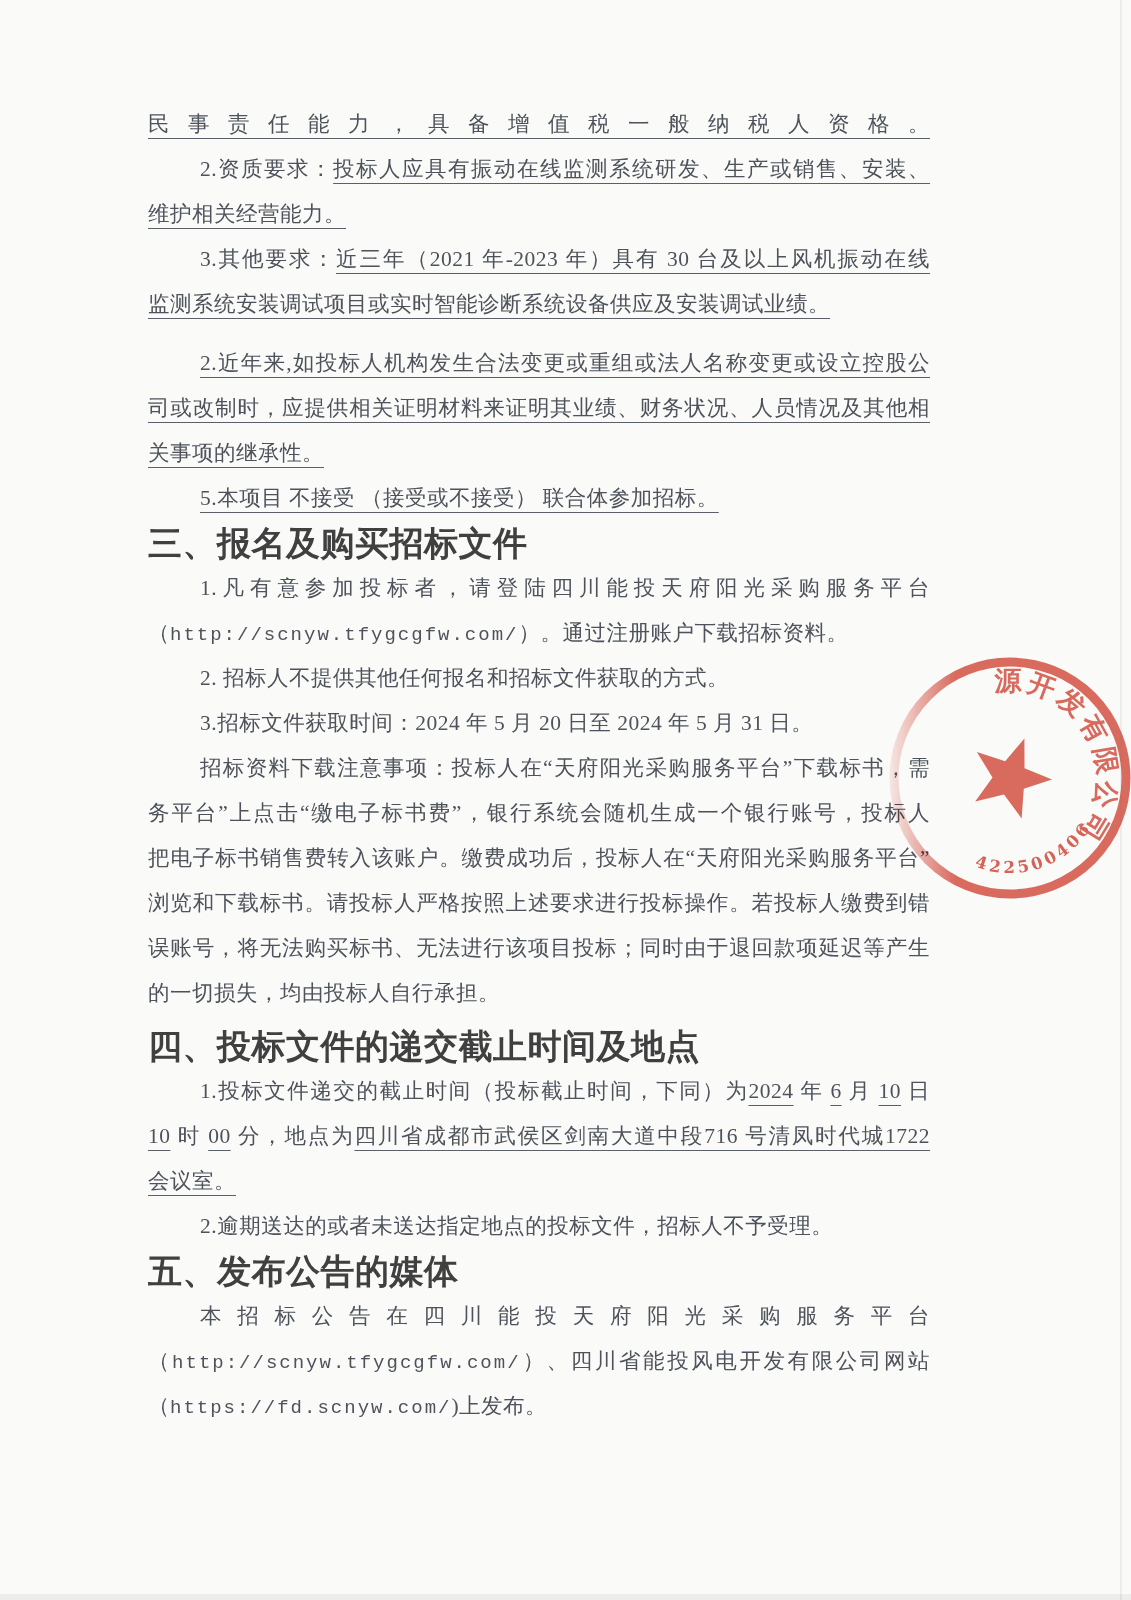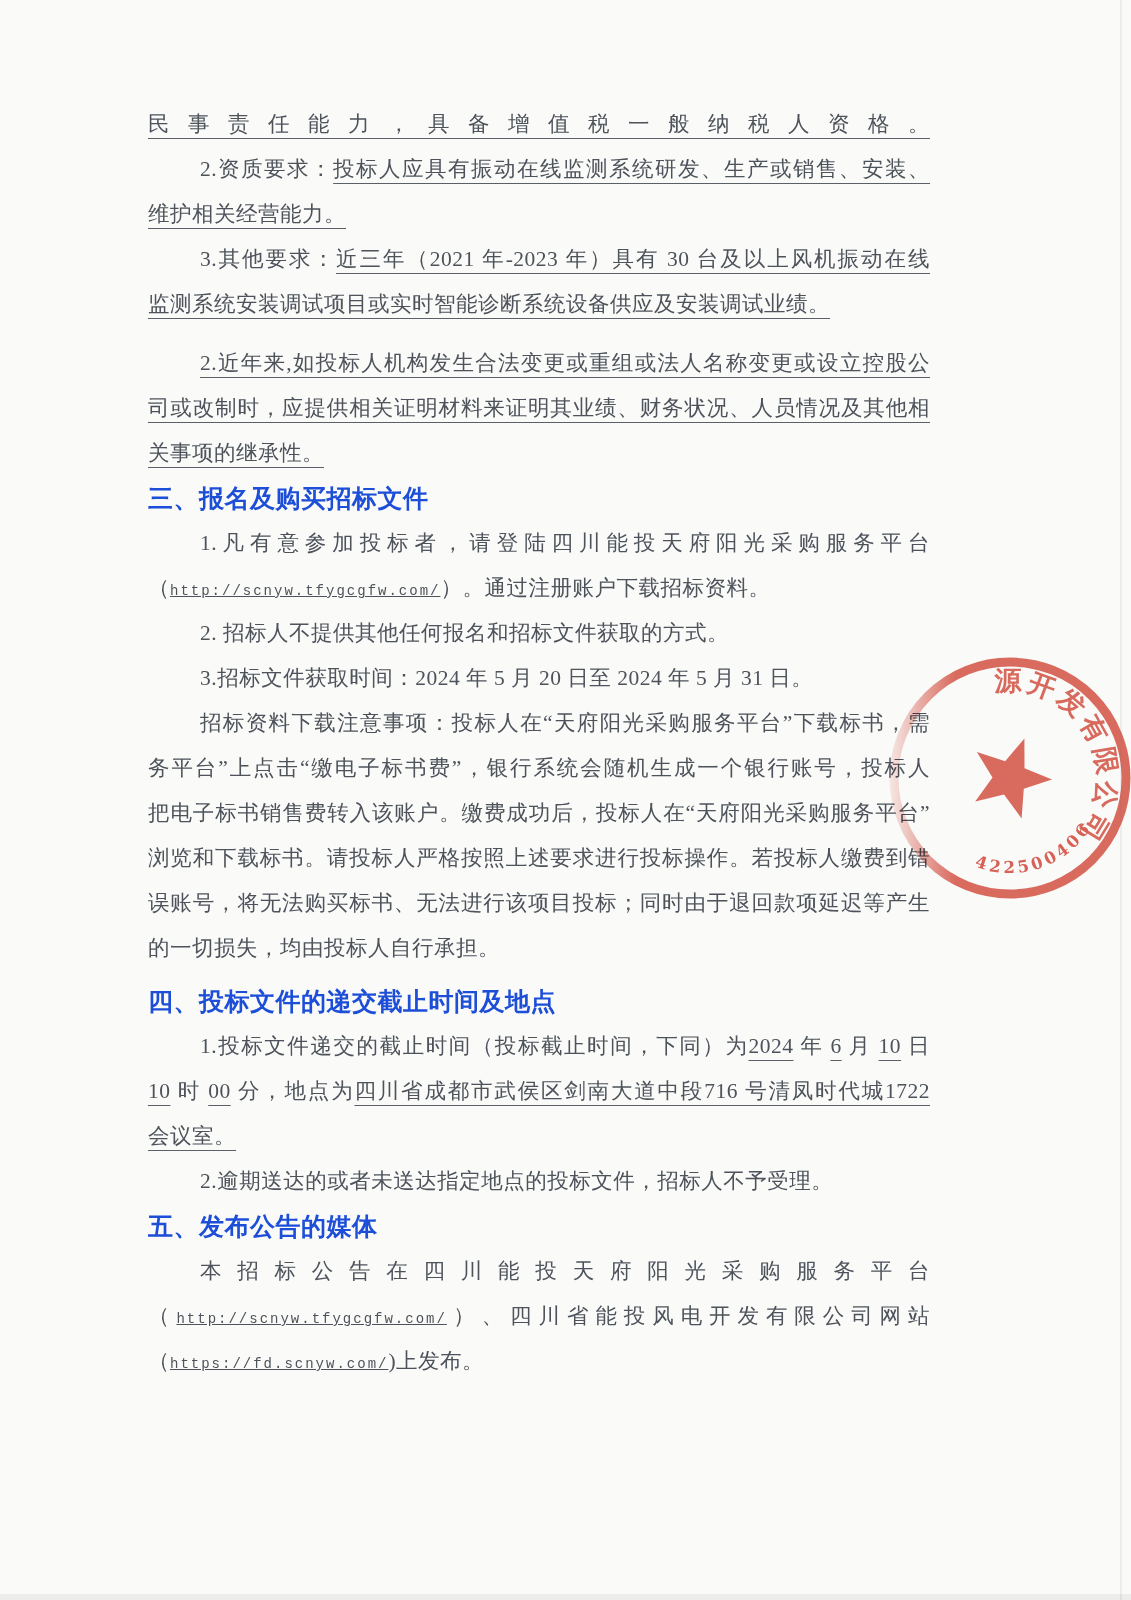--- a/index.html
+++ b/index.html
@@ -27,29 +27,28 @@
   .ind{ padding-left:52px; }
   .u{
     text-decoration:underline;
     text-underline-offset:7px;
     text-decoration-thickness:1.2px;
     text-decoration-color:#5a5f68;
   }
   .h{
     font-family:"Liberation Sans","DejaVu Sans",sans-serif;
     font-weight:700;
-    font-size:25px;
-    color:#1d4ed8;
+    font-size:34px;
+    color:#404040;
     letter-spacing:0.5px;
   }
   .mono{
     font-family:"Liberation Mono","DejaVu Sans Mono",monospace;
-    font-size:14px;
+    font-size:19px;
     letter-spacing:2px;
-    text-decoration:underline;
   }
   .mt14{ margin-top:14px; }
   .mt8{ margin-top:8px; }
   .mt4{ margin-top:0; }
   .stamp{
     position:absolute;
     left:880px; top:600px;
     width:251px; height:330px;
     mix-blend-mode:multiply;
     opacity:0.92;
@@ -92,20 +91,21 @@
   <div class="line j ind"><span>2.资质要求：</span><span class="u">投标人应具有振动在线监测系统研发、生产或销售、安装、</span></div>
   <div class="line"><span class="u">维护相关经营能力。</span></div>
 
   <div class="line j ind"><span>3.其他要求：</span><span class="u">近三年（2021 年-2023 年）具有 30 台及以上风机振动在线</span></div>
   <div class="line"><span class="u">监测系统安装调试项目或实时智能诊断系统设备供应及安装调试业绩。</span></div>
 
   <div class="line j ind mt14"><span class="u">2.近年来,如投标人机构发生合法变更或重组或法人名称变更或设立控股公</span></div>
   <div class="line j"><span class="u">司或改制时，应提供相关证明材料来证明其业绩、财务状况、人员情况及其他相</span></div>
   <div class="line"><span class="u">关事项的继承性。</span></div>
 
+  <div class="line ind"><span class="u">5.本项目 不接受 （接受或不接受） 联合体参加招标。</span></div>
 
   <div class="line h">三、报名及购买招标文件</div>
 
   <div class="line j ind"><span>1.凡有意参加投标者，请登陆四川能投天府阳光采购服务平台</span></div>
   <div class="line"><span>（</span><span class="mono">http://scnyw.tfygcgfw.com/</span><span>）。通过注册账户下载招标资料。</span></div>
   <div class="line ind"><span>2. 招标人不提供其他任何报名和招标文件获取的方式。</span></div>
   <div class="line ind"><span>3.招标文件获取时间：2024 年 5 月 20 日至 2024 年 5 月 31 日。</span></div>
   <div class="line j ind"><span>招标资料下载注意事项：投标人在“天府阳光采购服务平台”下载标书，需</span></div>
   <div class="line j"><span>务平台”上点击“缴电子标书费”，银行系统会随机生成一个银行账号，投标人</span></div>
   <div class="line j"><span>把电子标书销售费转入该账户。缴费成功后，投标人在“天府阳光采购服务平台”</span></div>

